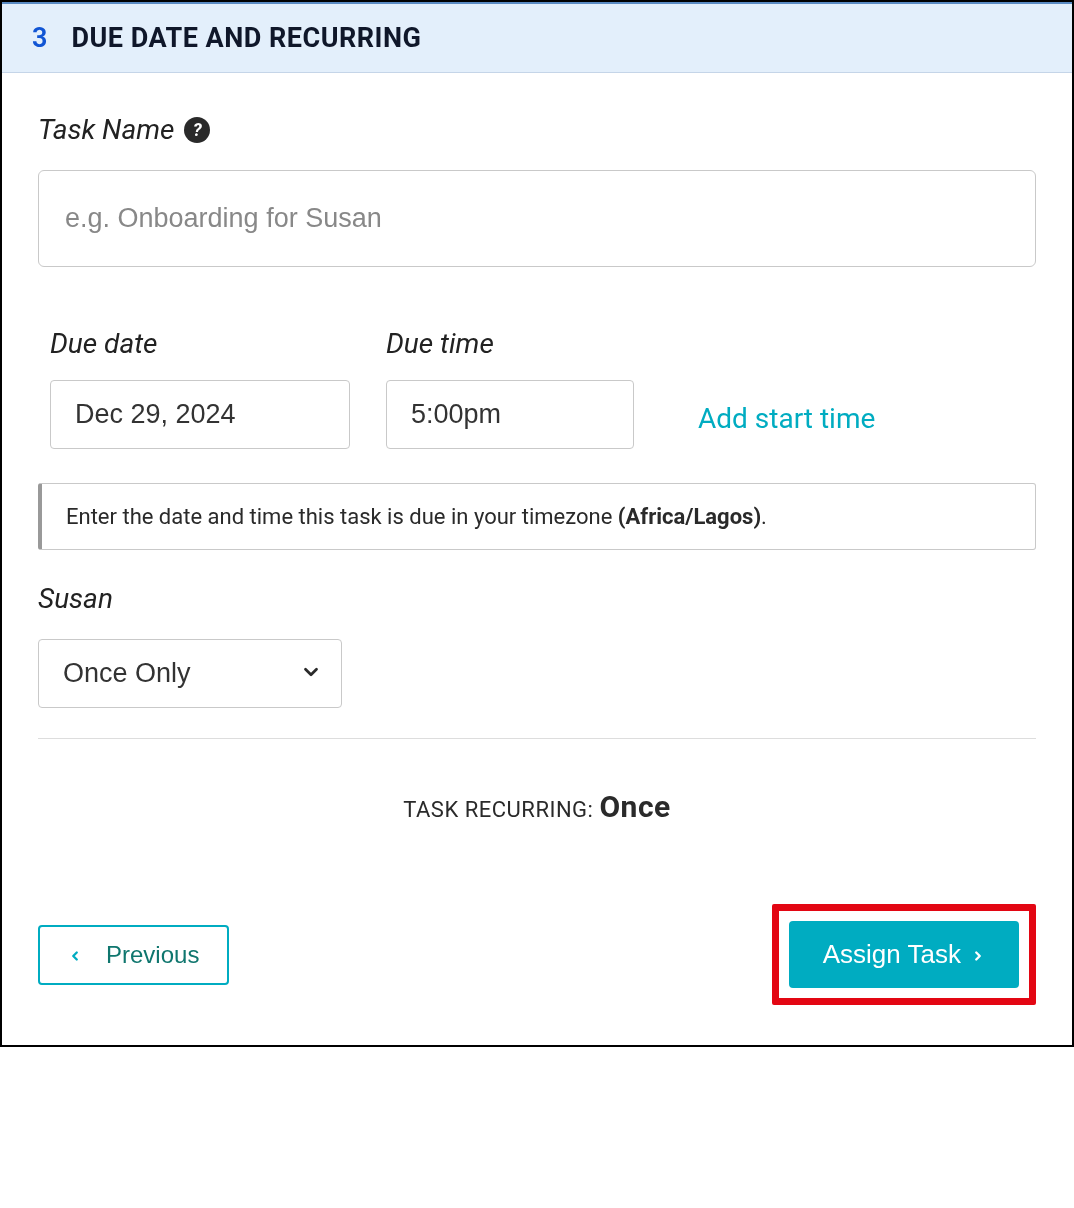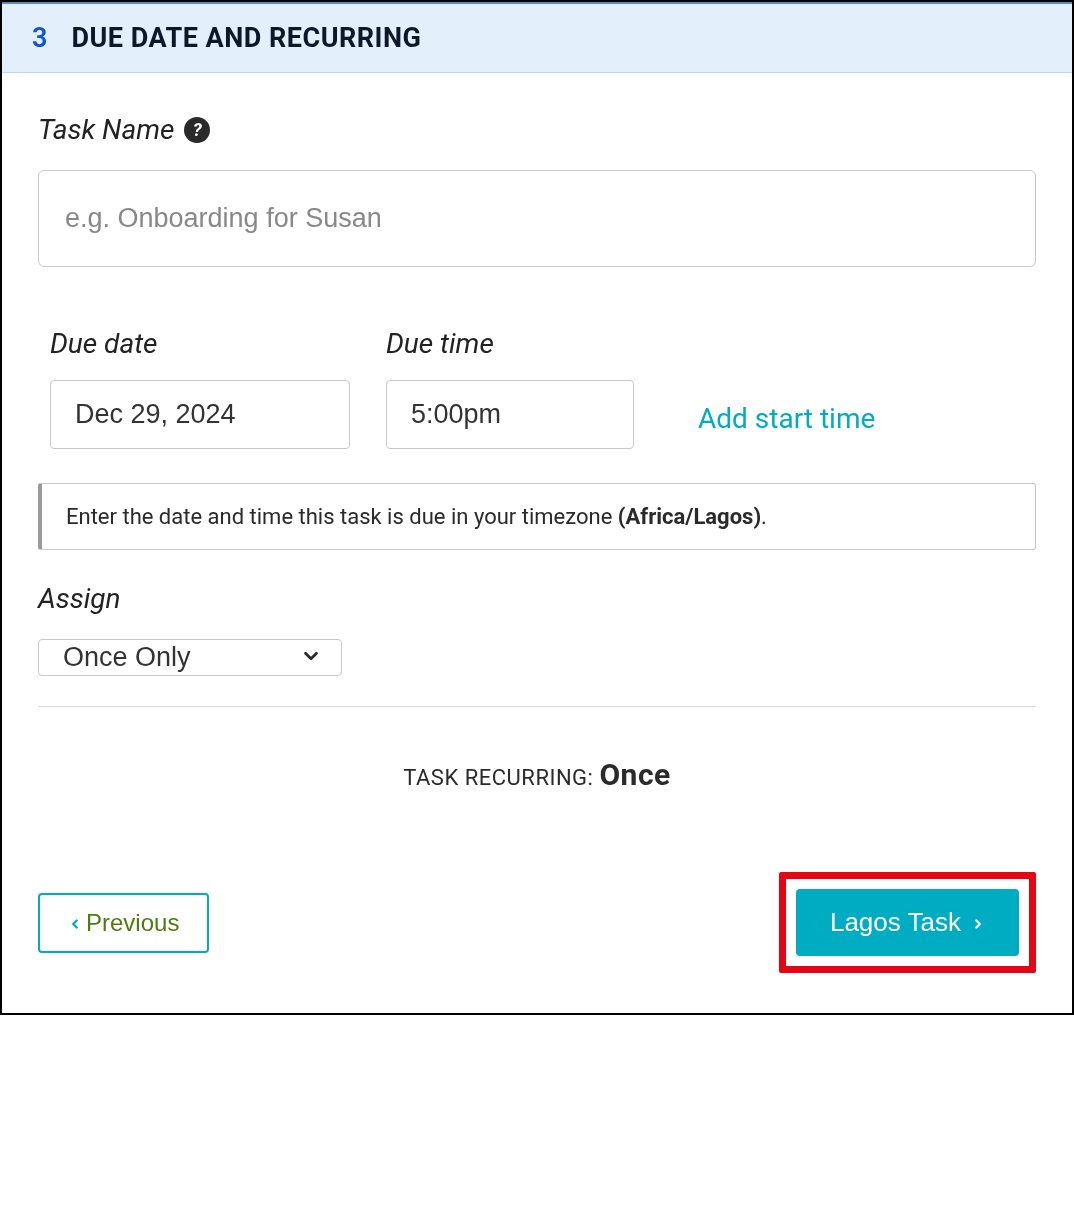--- a/index.html
+++ b/index.html
@@ -102,21 +102,21 @@
       color: #2a2a2a;
       margin-bottom: 32px;
     }
     .info-bar .tz { font-weight: 700; }
     .select-wrap {
       position: relative;
       display: inline-block;
       width: 304px;
     }
     .select-input {
-      padding: 2px 24px;
+      padding: 18px 24px;
       font-size: 27px;
       border: 1px solid #c9c9c9;
       border-radius: 4px;
       color: #333;
       background: #fff;
       width: 100%;
     }
     .chevron-down {
       position: absolute;
       right: 20px;
@@ -139,29 +139,29 @@
     .repetition-row .rep-label { font-size: 22px; }
     .repetition-row .rep-value { font-size: 30px; font-weight: 700; }
     .action-row {
       display: flex;
       justify-content: space-between;
       align-items: center;
       padding-bottom: 10px;
     }
     .btn-prev {
       border: 2px solid #00acc1;
-      color: #4d7c0f;
+      color: #0f766e;
       background: #fff;
       font-size: 24px;
       padding: 14px 28px;
       border-radius: 4px;
       cursor: pointer;
       display: inline-flex;
       align-items: flex-end;
-      gap: 4px;
+      gap: 24px;
     }
     .highlight-box {
       border: 7px solid #e30613;
       padding: 10px;
       border-radius: 2px;
     }
     .btn-assign {
       background: #00acc1;
       color: #fff;
       border: none;
@@ -202,21 +202,21 @@
       <input type="text" class="small-input time" value="5:00pm" style="">
     </div>
     <a class="link">Add start time</a>
   </div>
 
   <div class="info-bar">
     <span>Enter the date and time this task is due in your timezone </span><span class="tz">(Africa/Lagos)</span><span>.</span>
   </div>
 
   <div class="field-group" style="margin-bottom:0;">
-    <div class="field-label">Assign</div>
+    <div class="field-label">Susan</div>
     <div class="select-wrap">
       <input type="text" class="select-input" readonly="" value="Once Only" style="">
       <span class="chevron-down">
         <svg width="22" height="22" viewBox="0 0 24 24" fill="none" stroke="#2a2a2a" stroke-width="3" stroke-linecap="round" stroke-linejoin="round">
             <polyline points="6 9 12 15 18 9"></polyline>
           </svg>
       </span>
     </div>
   </div>
 
@@ -231,21 +231,21 @@
     <button class="btn-prev">
       <span>
         <svg width="14" height="14" viewBox="0 0 24 24" fill="none" stroke="#00acc1" stroke-width="4" stroke-linecap="round" stroke-linejoin="round">
             <polyline points="15 18 9 12 15 6"></polyline>
           </svg>
       </span>
       <span>Previous</span>
     </button>
     <div class="highlight-box">
       <button class="btn-assign">
-        <span>Lagos Task</span>
+        <span>Assign Task</span>
         <span>
           <svg width="14" height="14" viewBox="0 0 24 24" fill="none" stroke="#fff" stroke-width="4" stroke-linecap="round" stroke-linejoin="round">
               <polyline points="9 18 15 12 9 6"></polyline>
             </svg>
         </span>
       </button>
     </div>
   </div>
 
 </div>

